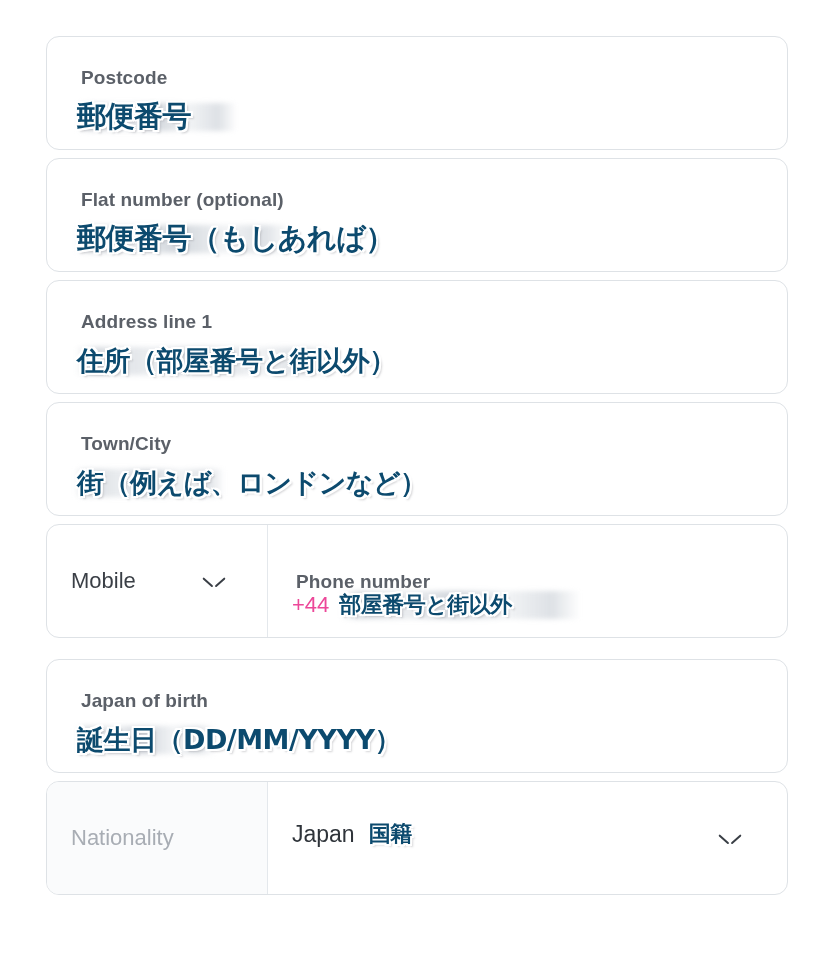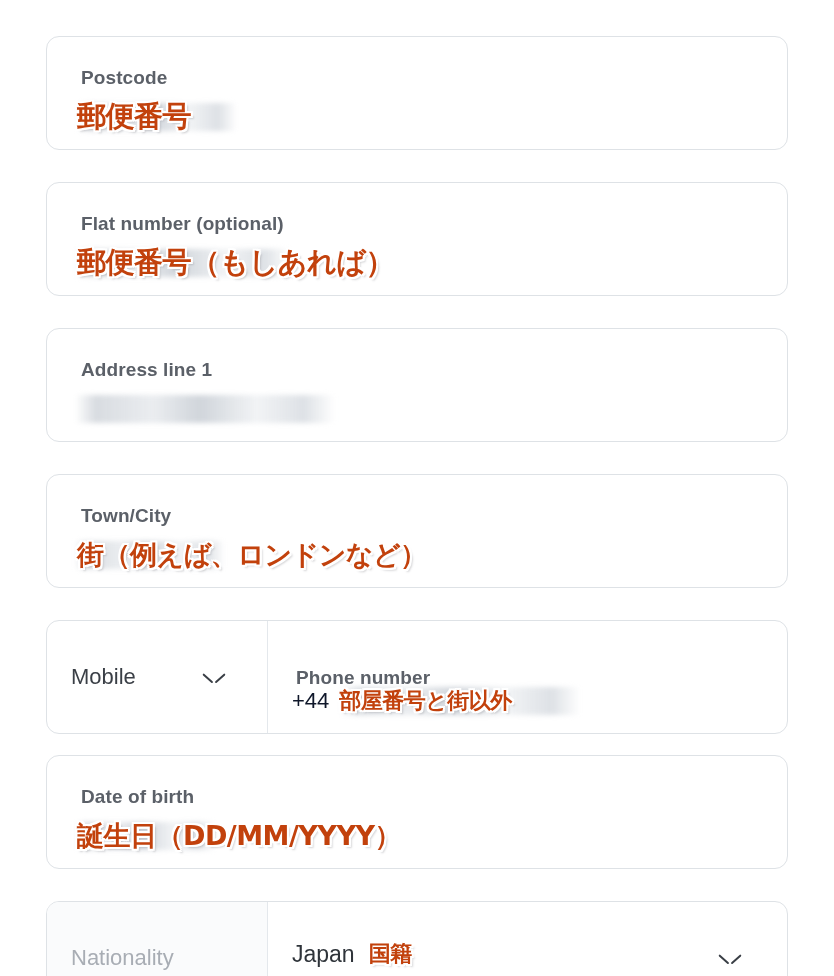--- a/index.html
+++ b/index.html
@@ -24,21 +24,21 @@
 
   
   .field-card {
     position: relative;
     box-sizing: border-box;
     width: 742px;
     height: 114px;
     background: #ffffff;
     border: 1px solid #dee2e6;
     border-radius: 13px;
-    margin-bottom: 32px;
+    margin-bottom: 8px;
     overflow: hidden;
   }
 
   .field-label {
     position: absolute;
     left: 34px;
     top: 30px;
     font-size: 19px;
     font-weight: bold;
     color: #5b6068;
@@ -71,21 +71,21 @@
         rgba(218,222,227,0.9) 88%,
         rgba(224,227,231,0.0) 100%);
     filter: blur(2.5px);
   }
 
   
   .annot {
     position: relative;
     font-family: "DejaVu Sans", "Liberation Sans", sans-serif;
     font-weight: bold;
-    color: #c2410c;
+    color: #0c4a6e;
     letter-spacing: -0.5px;
     text-shadow:
       -2px -2px 0 #ffffff,  2px -2px 0 #ffffff,
       -2px  2px 0 #ffffff,  2px  2px 0 #ffffff,
       -2px  0   0 #ffffff,  2px  0   0 #ffffff,
        0   -2px 0 #ffffff,  0    2px 0 #ffffff,
        3px  3px 2px rgba(120,120,125,0.30);
   }
 
   .annot-lg { font-size: 29px; }
@@ -139,21 +139,21 @@
     width: 13px;
     height: 2px;
     background: #3a3f46;
     border-radius: 1px;
   }
   .chevron::before { left: 0;  transform: rotate(42deg);  transform-origin: left center; }
   .chevron::after  { right: 0; transform: rotate(-42deg); transform-origin: right center; }
 
   .prefix {
     font-size: 22px;
-    color: #0f172a;
+    color: #ec4899;
     margin-right: 10px;
   }
   .country-value {
     font-size: 23px;
     color: #2f343a;
     margin-right: 14px;
   }
 </style>
 </head>
 <body>
@@ -172,20 +172,23 @@
     <div class="field-label">Flat number (optional)</div>
     <div class="blur-bar" style="left:28px; width:215px;"></div>
     <div class="value-row">
       <span class="annot annot-lg">郵便番号（もしあれば）</span>
     </div>
   </div>
 
   <div class="field-card">
     <div class="field-label">Address line 1</div>
     <div class="blur-bar" style="left:28px; width:260px;"></div>
+    <div class="value-row">
+      <span class="annot annot-md">住所（部屋番号と街以外）</span>
+    </div>
   </div>
 
   <div class="field-card">
     <div class="field-label">Town/City</div>
     <div class="blur-bar" style="left:28px; width:150px;"></div>
     <div class="value-row">
       <span class="annot annot-md">街（例えば、ロンドンなど）</span>
     </div>
   </div>
 
@@ -198,21 +201,21 @@
       <div class="field-label" style="left:28px; top:46px;">Phone number</div>
       <div class="blur-bar" style="left:72px; width:240px;"></div>
       <div class="value-row" style="left:24px;">
         <span class="prefix">+44</span>
         <span class="annot annot-sm">部屋番号と街以外</span>
       </div>
     </div>
   </div>
 
   <div class="field-card">
-    <div class="field-label">Date of birth</div>
+    <div class="field-label">Japan of birth</div>
     <div class="blur-bar" style="left:28px; width:140px;"></div>
     <div class="value-row">
       <span class="annot annot-md">誕生日（DD/MM/YYYY）</span>
     </div>
   </div>
 
   <div class="split-card">
     <div class="split-left tinted">
       <span class="select-text muted">Nationality</span>
     </div>

